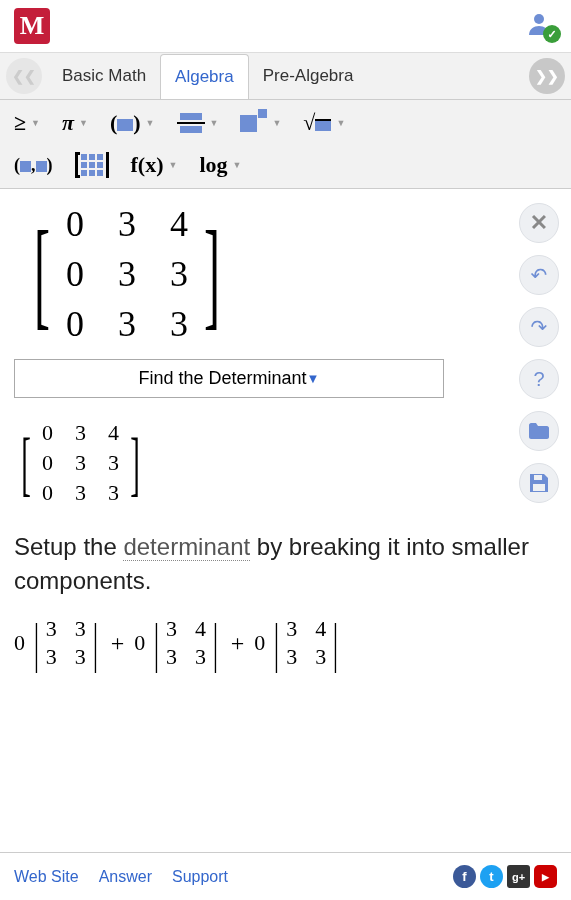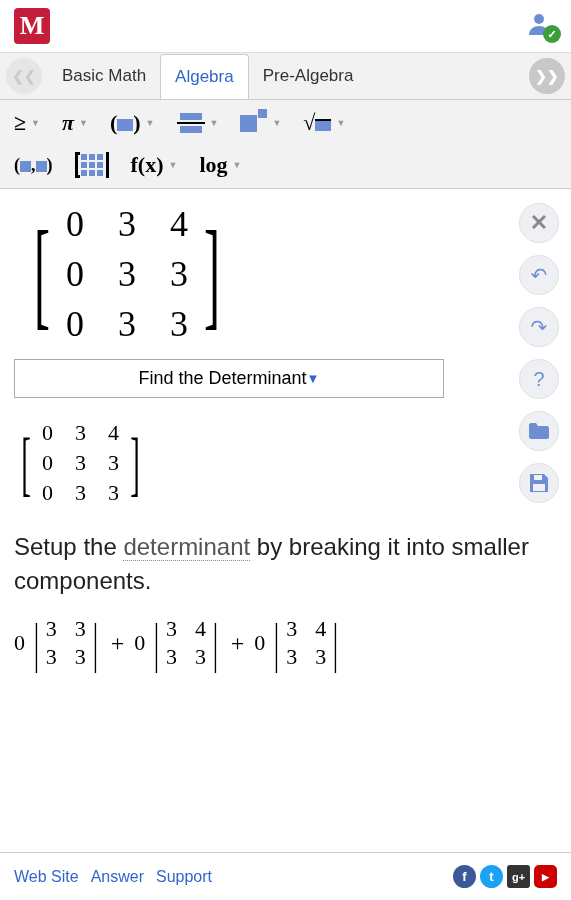--- a/index.html
+++ b/index.html
@@ -55,21 +55,21 @@
 .matrix-sm .br-l,.matrix-sm .br-r{font-size:72px;line-height:82px}
 .matrix-sm .mat-cells{gap:4px 22px}
 .explain{font-size:24px;color:#222;margin:16px 0;line-height:1.4}
 .explain .term{border-bottom:1px dotted #888;color:#555}
 .cofactor{font-family:'Times New Roman',serif;font-size:22px;display:flex;align-items:center;gap:6px;flex-wrap:wrap}
 .det{display:inline-flex;align-items:center}
 .det-bar{font-size:54px;font-weight:200;line-height:60px;transform:scaleX(0.5)}
 .det .mat-cells{grid-template-columns:repeat(2,auto);gap:2px 18px}
 .plus{font-size:24px;margin:0 4px}
 .footer{position:absolute;bottom:0;left:0;right:0;border-top:1px solid #ccc;padding:12px 14px;display:flex;align-items:center;justify-content:space-between;background:#fff}
-.footer-links{display:flex;gap:12px}
+.footer-links{display:flex;gap:20px}
 .footer-links span{color:#3366cc;font-size:16px;cursor:pointer}
 .social{display:flex;gap:4px}
 .sico{width:23px;height:23px;border-radius:50%;display:flex;align-items:center;justify-content:center;color:#fff;font-size:13px;font-weight:bold;cursor:pointer}
 .fb{background:#3b5998}.tw{background:#1da1f2}.gp{background:#333;border-radius:3px;font-size:11px}.yt{background:#cc0000;border-radius:5px;font-size:9px}
 </style>
 </head>
 <body>
 
 <div class="header">
   <div class="logo">

